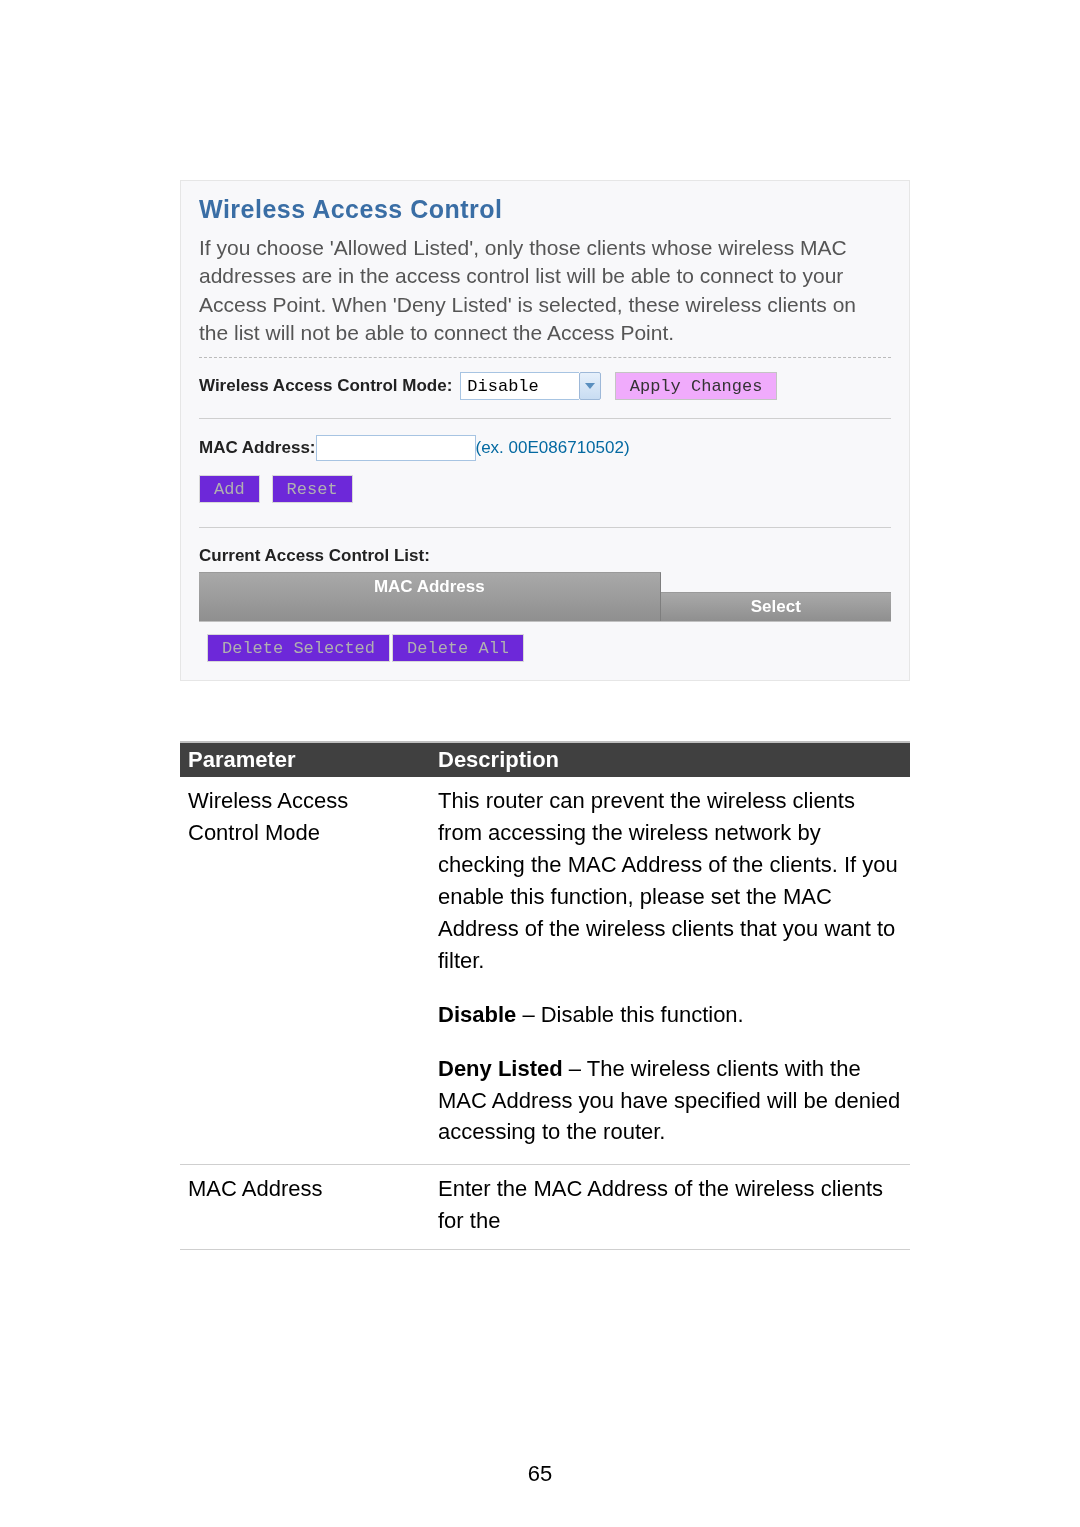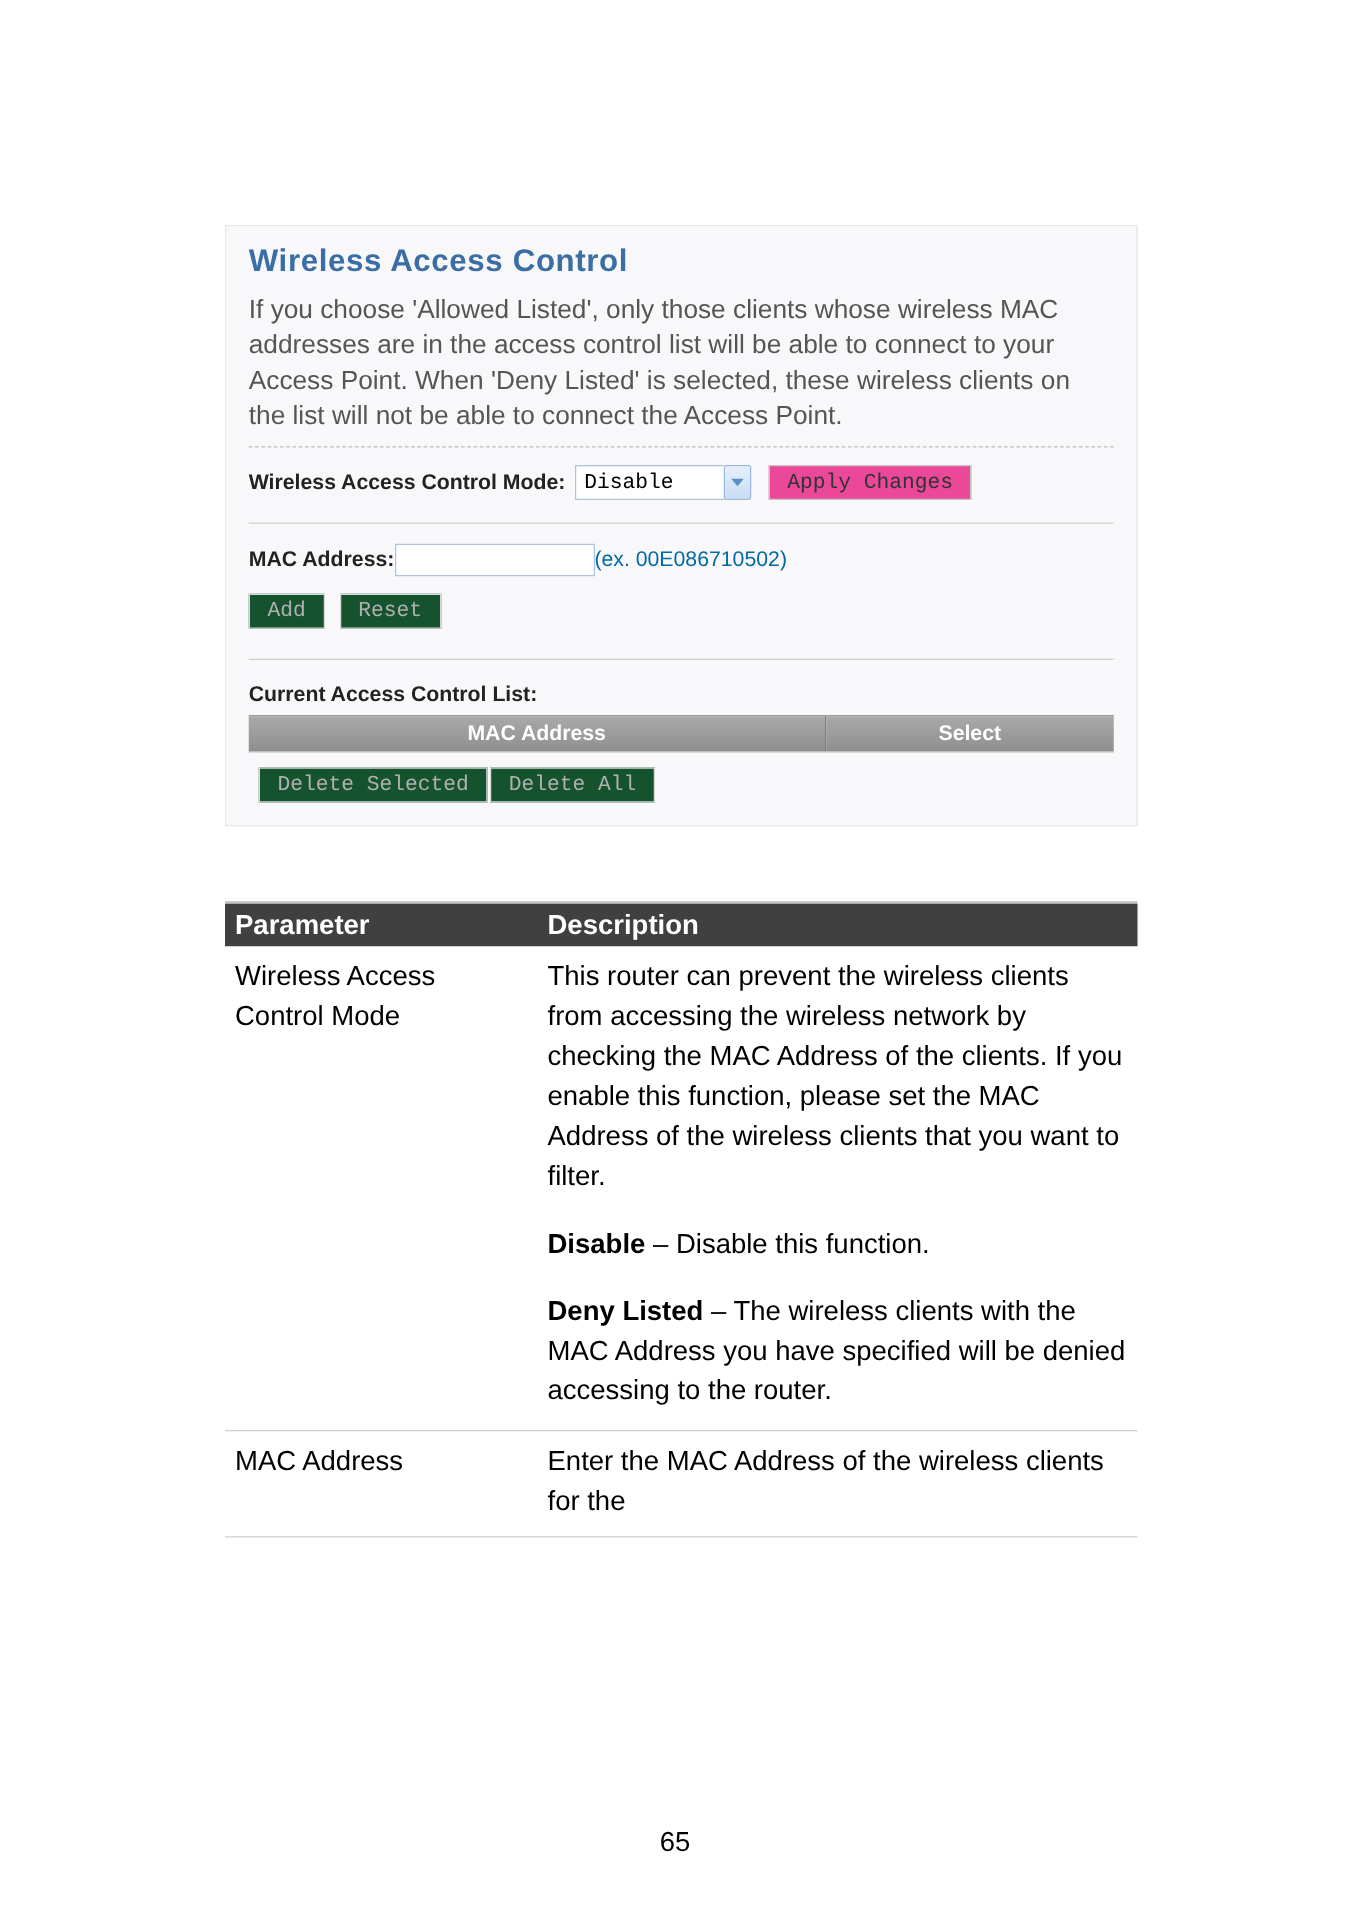--- a/index.html
+++ b/index.html
@@ -81,32 +81,32 @@
   .chevron {
     width: 0; height: 0;
     border-left: 5px solid transparent;
     border-right: 5px solid transparent;
     border-top: 6px solid #5a8fbf;
   }
   .btn {
     font-family: "Courier New", monospace;
     font-size: 17px;
     color: #333;
-    background: #ec4899;
+    background: #f0abfc;
     border: 1px solid #c4c4c4;
     padding: 2px 14px;
     height: 28px;
     display: inline-flex;
     align-items: center;
     cursor: pointer;
   }
   .btn.disabled {
     color: #b0b0b0;
     border-color: #d8d8d8;
-    background: #14532d;
+    background: #6d28d9;
     cursor: default;
   }
   .input-box {
     display: inline-block;
     border: 1px solid #a7c4e2;
     background: #fff;
     height: 26px;
     width: 160px;
   }
   .hint {
@@ -132,21 +132,21 @@
   .th {
     background: linear-gradient(#a9a9a9, #8f8f8f);
     color: #fff;
     font-size: 17px;
     font-weight: bold;
     padding: 4px 0;
     text-align: center;
     border-top: 1px solid #9a9a9a;
   }
   .th.mac { flex: 2; border-right: 1px solid #7e7e7e; }
-  .th.sel { flex: 1; }
+  .th.sel { flex: 1; margin-top: 20px; }
   .btn-row {
     display: flex;
     gap: 2px;
     padding: 12px 0 4px 8px;
     align-items: center;
   }
 
   
   .param-table {
     width: 730px;

